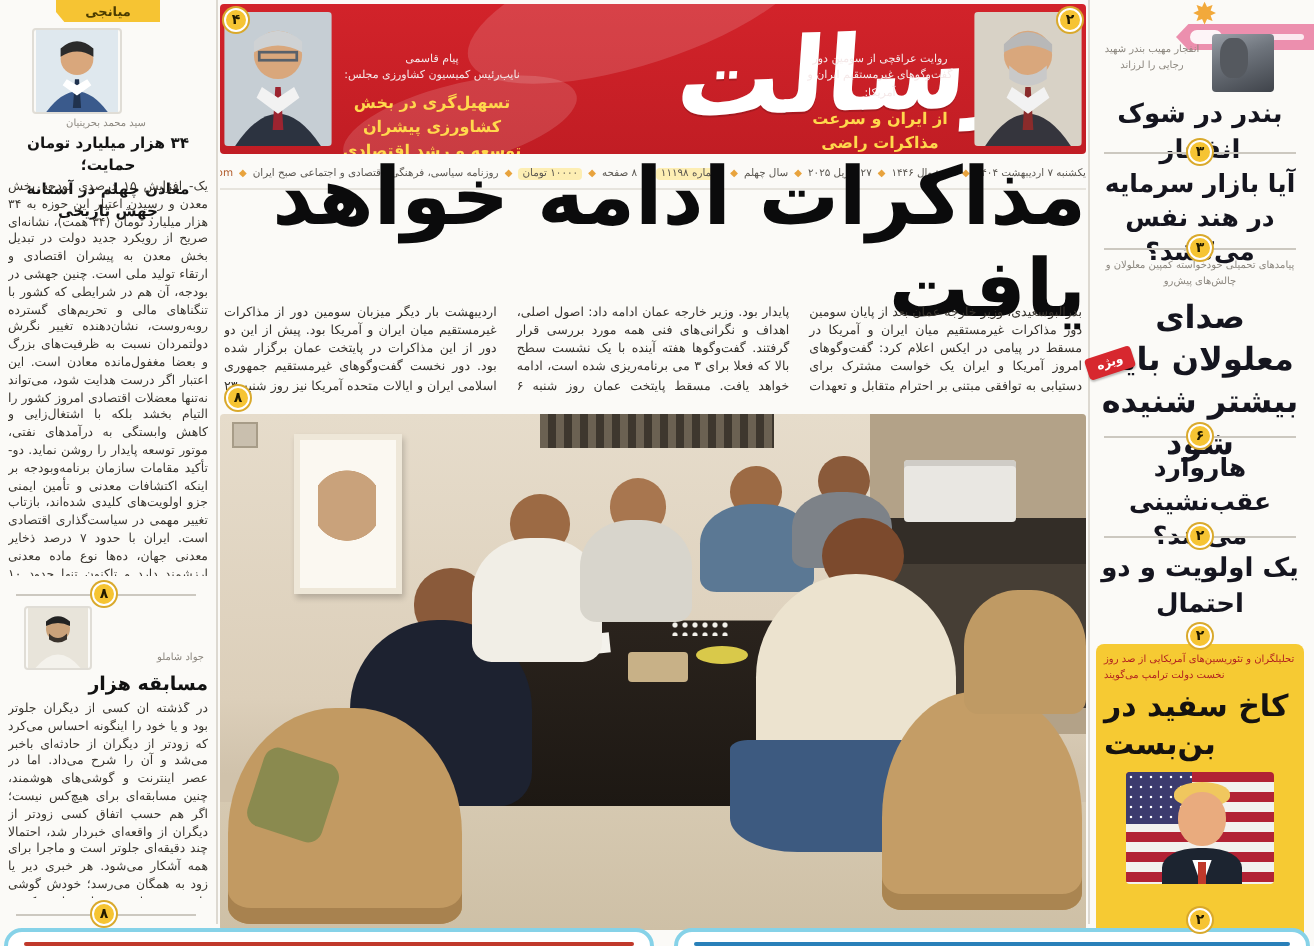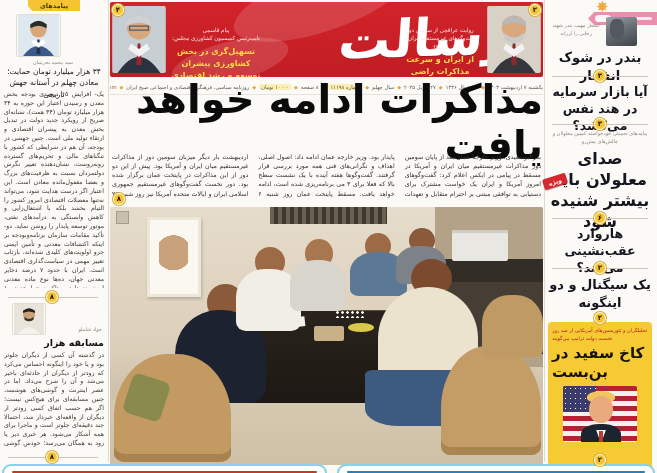--- a/index.html
+++ b/index.html
@@ -46,21 +46,21 @@
     background:linear-gradient(180deg,#e6dccb 0%,#dccfba 55%,#d0c2ab 70%); border-radius:2px; }
   .ph { position:absolute; }
 
   
   .tag { position:absolute; left:28px; top:0; width:52px; height:11px; background:#f6c433;
     color:#4a3b00; font-size:6.5px; font-weight:bold; display:flex; align-items:center;
     justify-content:center; clip-path:polygon(0 0,100% 0,100% 100%,8% 100%,0 55%); }
   .lc-photo { position:absolute; border:1px solid #e0ddd6; border-radius:2px; overflow:hidden; }
   .lc-photo svg { display:block; width:100%; height:100%; }
   .lc-caption { position:absolute; font-size:5px; color:#8b867e; }
-  .lc-title { position:absolute; font-size:7.6px; font-weight:normal; color:#141414; line-height:1.5; text-align:center; }
+  .lc-title { position:absolute; font-size:7.6px; font-weight:bold; color:#141414; line-height:1.5; text-align:center; }
   .lc-body { position:absolute; font-size:6.2px; line-height:1.42; text-align:justify; color:#3a362f; overflow:hidden; }
   .lc-div { position:absolute; height:1px; background:#ccc8c0; }
   .a-title { position:absolute; font-size:9.5px; font-weight:bold; color:#111; text-align:right; }
 
   
   .ribbon { position:absolute; left:588px; top:12px; width:69px; height:13px; background:#ec8fae;
     clip-path:polygon(9% 0,100% 0,100% 100%,9% 100%,0 50%); }
   .ribbon-pill { position:absolute; left:7px; top:3px; width:16px; height:7px; background:#fff; border-radius:4px; opacity:.9; }
   .ribbon-line { position:absolute; left:28px; top:5px; width:36px; height:3px; background:rgba(255,255,255,.8); border-radius:2px; }
   .starburst { position:absolute; left:596px; top:-2px; font-size:15px; color:#f2a93b; z-index:4; }
@@ -209,21 +209,21 @@
     <div class="ph" style="left:69.5%;top:20%;width:9.5%;height:15%;background:#7c4a2d;border-radius:50%"></div>
     <div class="ph" style="left:62%;top:31%;width:23%;height:40%;background:#ece3cf;border-radius:50% 50% 18% 18%"></div>
     <div class="ph" style="left:59%;top:63%;width:26%;height:22%;background:#3d5a80;border-radius:8% 8% 30% 30%"></div>
 
     <div class="ph" style="left:1%;bottom:1%;width:27%;height:42%;background:#c29a62;border-radius:46% 46% 10% 10%/58% 58% 8% 8%;box-shadow:inset 0 -8px 0 #a8824f"></div>
     <div class="ph" style="left:4%;bottom:18%;width:9%;height:16%;background:#8a8a4f;transform:rotate(18deg);border-radius:18%"></div>
     <div class="ph" style="right:0.5%;bottom:4%;width:23%;height:42%;background:#c49d66;border-radius:46% 46% 10% 10%/58% 58% 8% 8%;box-shadow:inset 0 -8px 0 #aa8551"></div>
     <div class="ph" style="right:0;top:34%;width:14%;height:24%;background:#bf9a64;border-radius:45% 45% 12% 12%"></div>
   </div>
 
-  <div class="tag">پیامدهای</div>
+  <div class="tag">میانجی</div>
   <div class="lc-photo" style="left:16px;top:14px;width:45px;height:43px">
     <svg viewBox="0 0 40 40">
         <rect width="40" height="40" fill="#dfe8ee"></rect>
         <circle cx="20" cy="14" r="8" fill="#d9a77c"></circle>
         <path d="M12 9 q8 -7 16 0 l0 4 q-8 -5 -16 0 z" fill="#2b2b2b"></path>
         <path d="M5 40 q15 -20 30 0 z" fill="#3a5a8c"></path>
         <polygon points="19,24 21,24 22,38 18,38" fill="#20324e"></polygon>
         <path d="M15 24 l5 3 l5 -3 l2 3 l-7 5 l-7 -5 z" fill="#fff"></path>
       </svg>
   </div>
@@ -272,21 +272,21 @@
   <div class="sb-k" style="top:130px">پیامدهای تحمیلی خودخواسته کمپین معلولان و چالش‌های پیش‌رو</div>
   <div class="sb-h" style="top:148px;font-size:16px;line-height:1.32">صدای معلولان باید بیشتر شنیده شود</div>
   <div class="flag">ویژه</div>
   <div class="sb-div" style="top:218px"></div>
   <div class="badge" style="left:594px;top:212px">۶</div>
 
   <div class="sb-h" style="top:226px;font-size:12.5px">هاروارد عقب‌نشینی می‌کند؟</div>
   <div class="sb-div" style="top:268px"></div>
   <div class="badge" style="left:594px;top:262px">۲</div>
 
-  <div class="sb-h" style="top:276px;font-size:13px">یک سیگنال و دو اینگونه</div>
+  <div class="sb-h" style="top:276px;font-size:13px">یک اولویت و دو احتمال</div>
   <div class="badge" style="left:594px;top:312px">۲</div>
 
   <div class="ybox">
     <div class="ybox-k">تحلیلگران و تئوریسین‌های آمریکایی از صد روز نخست دولت ترامپ می‌گویند</div>
     <div class="ybox-t">کاخ سفید در بن‌بست</div>
     <div class="trump">
       <div class="trump-canton"></div>
       <div class="trump-hair"></div>
       <div class="trump-head"></div>
       <div class="trump-suit"></div>

